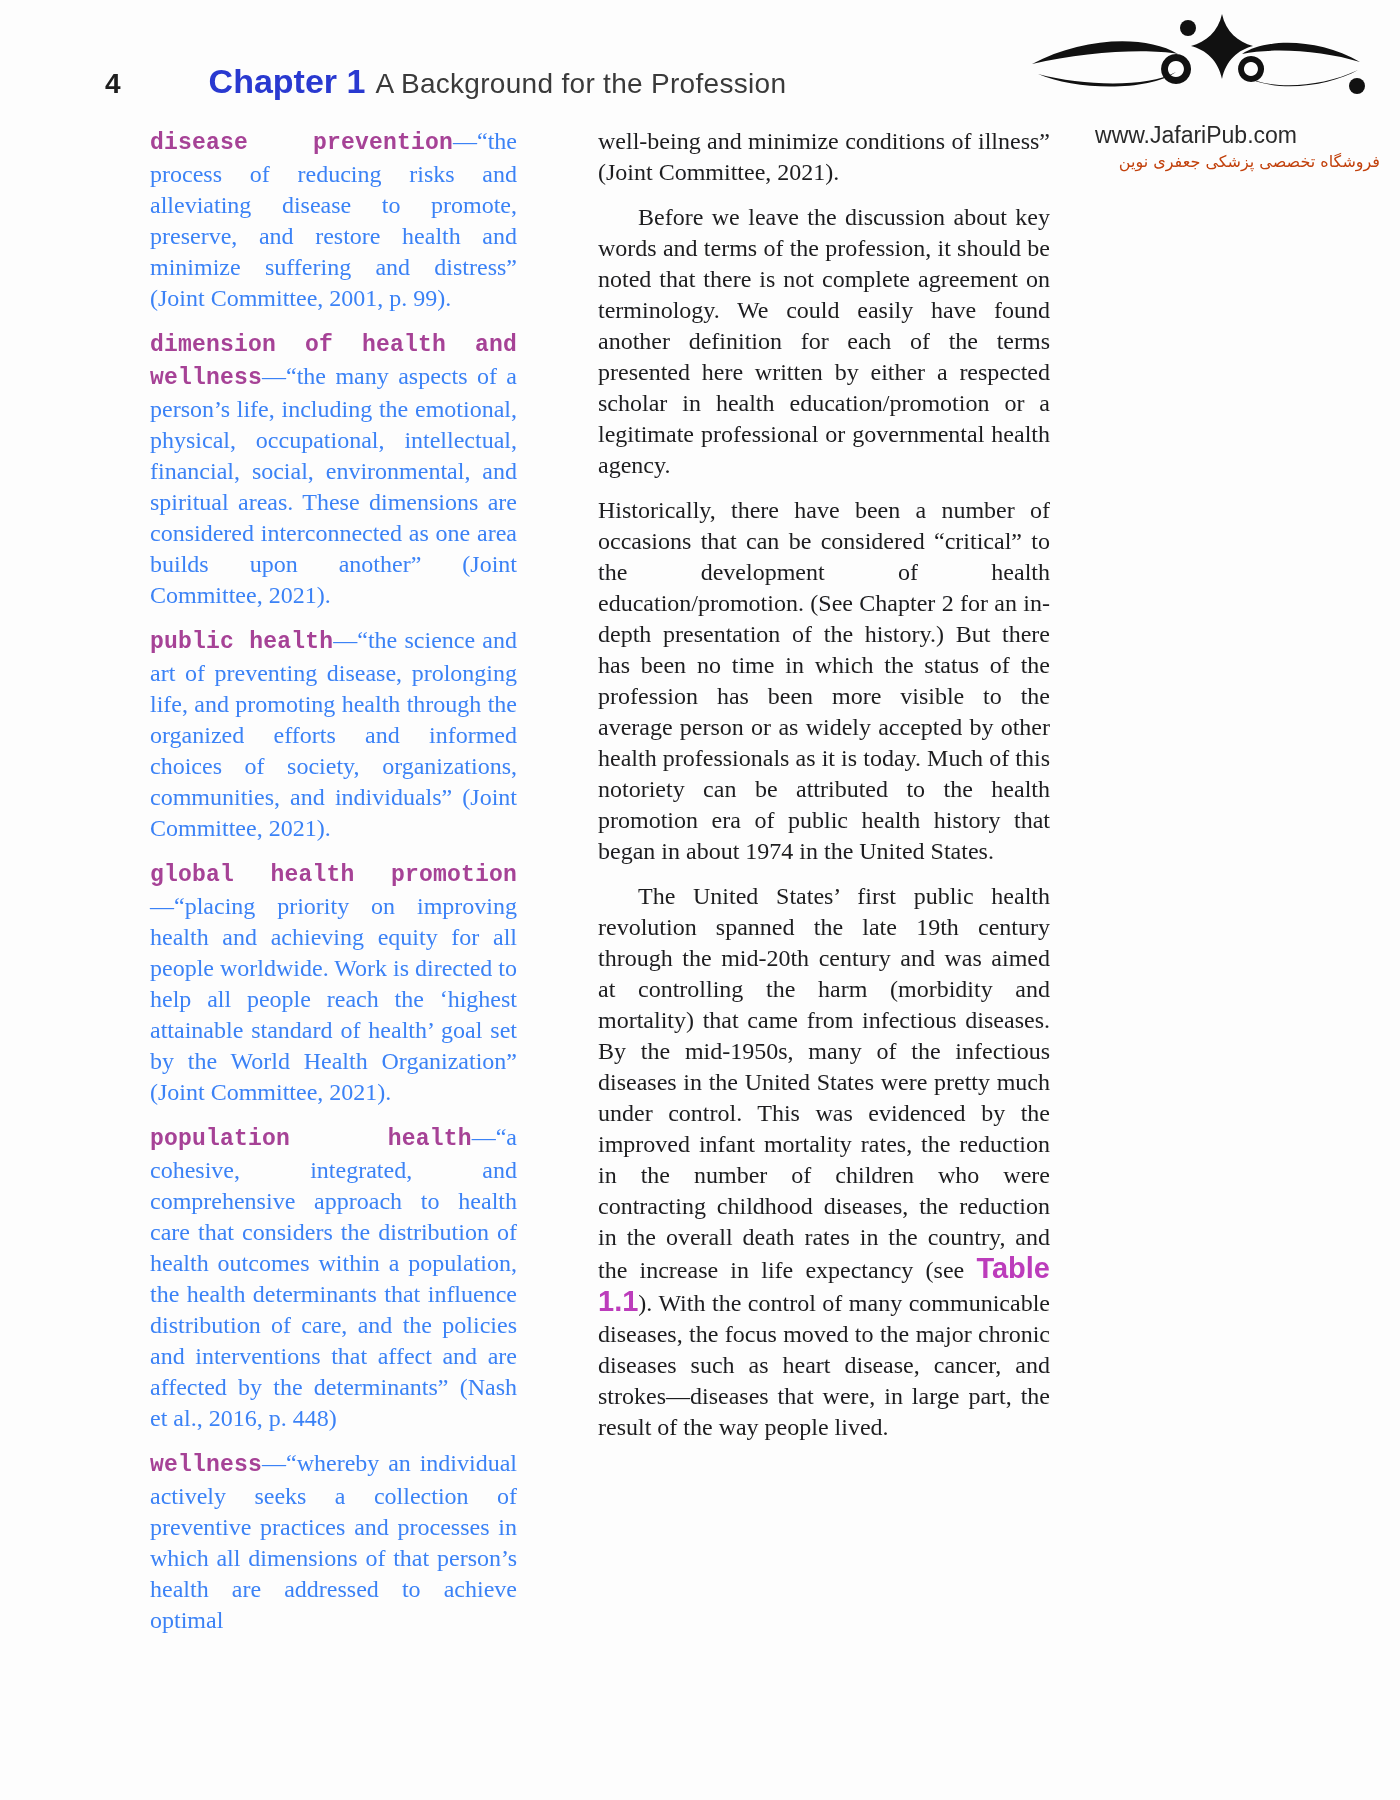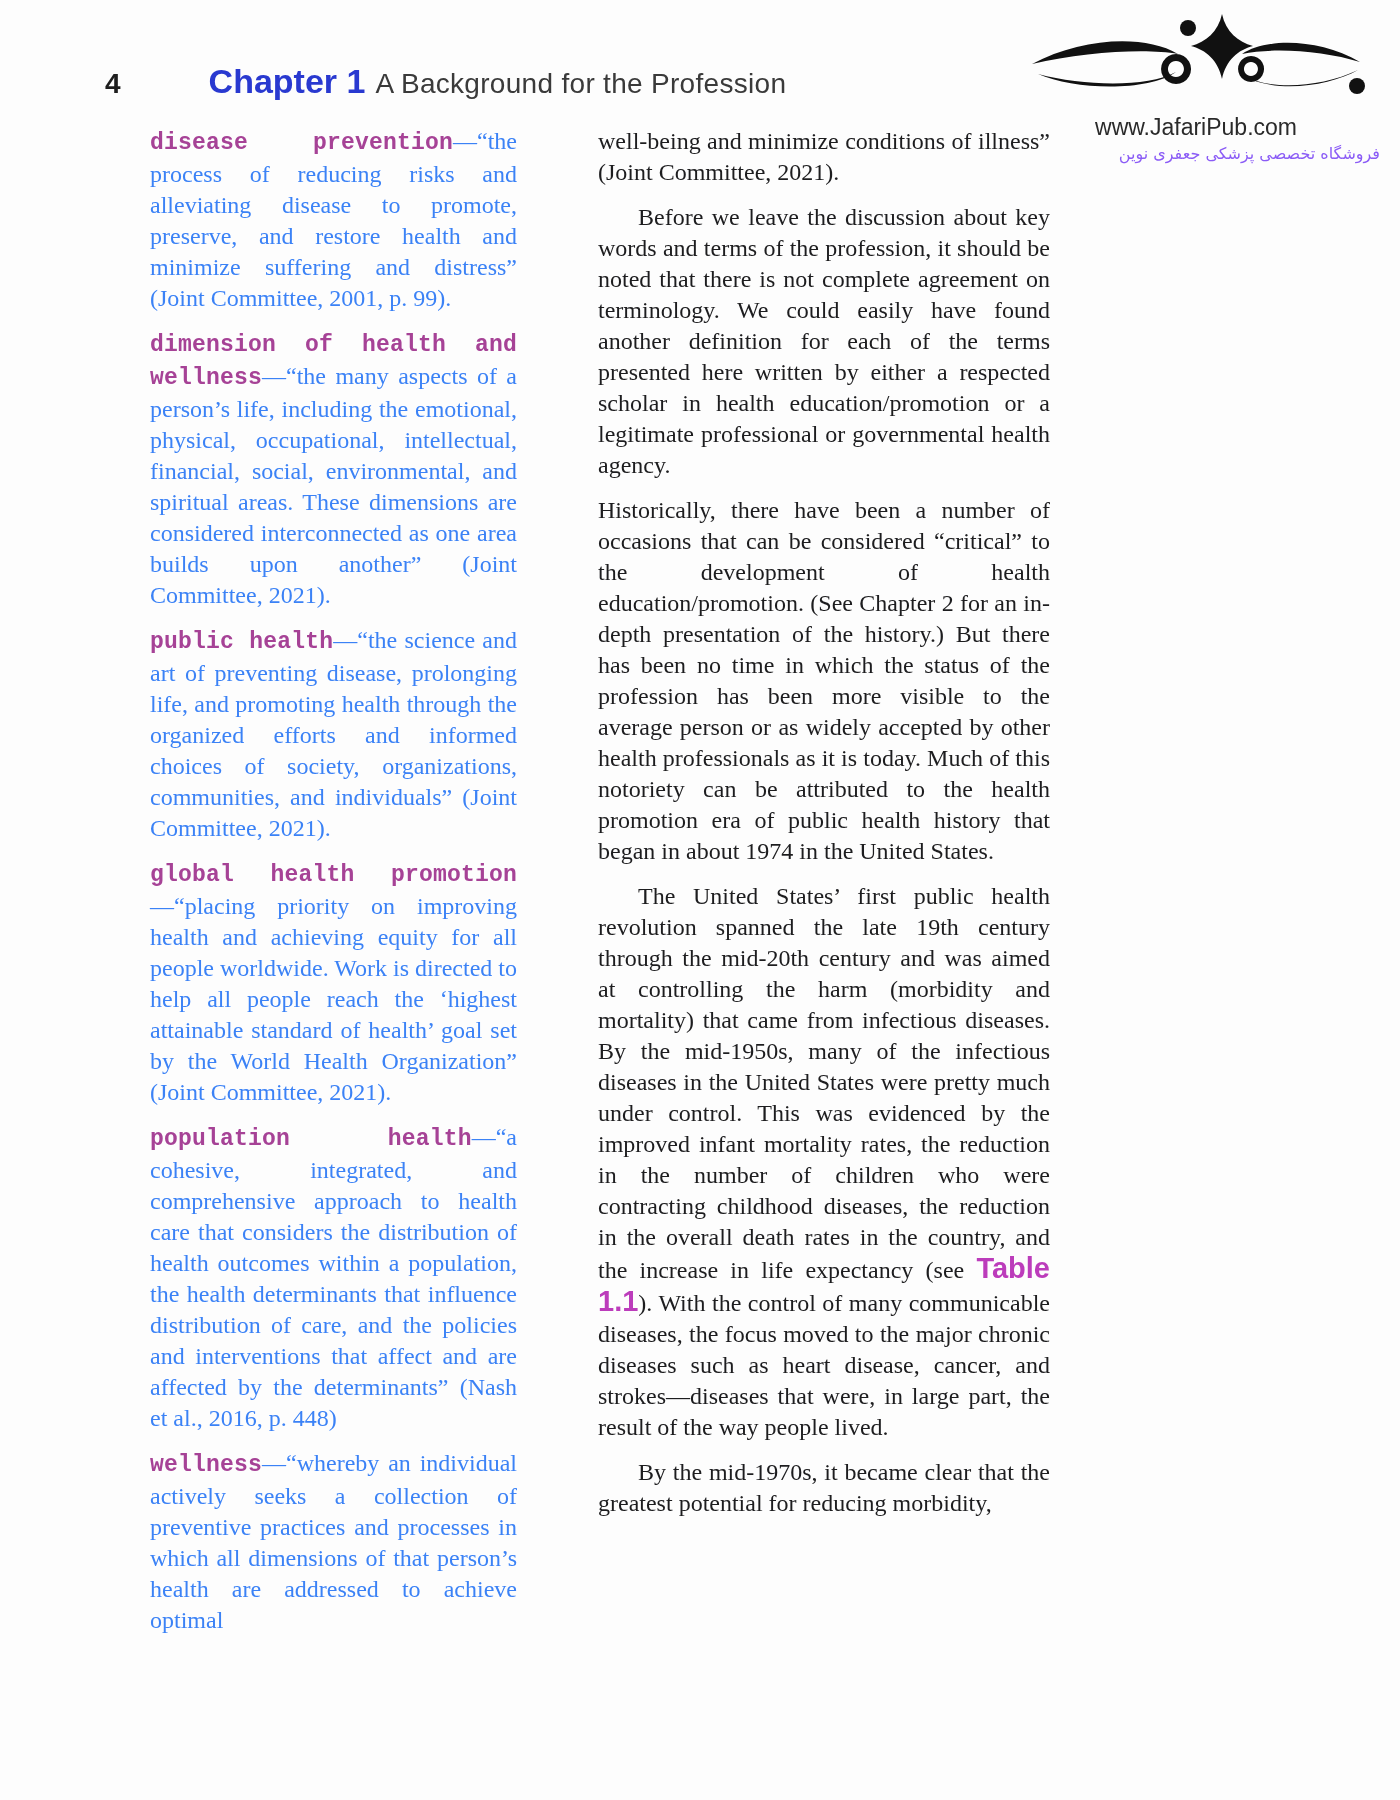--- a/index.html
+++ b/index.html
@@ -13,22 +13,22 @@
   }
   
   .runhead{position:absolute;top:62px;left:105px;width:800px;
     font-family:"Liberation Sans", sans-serif;white-space:nowrap;}
   .pagenum{font-weight:700;font-size:28px;color:#1e1e1e;}
   .chaplabel{font-weight:700;font-size:34px;color:#2939d0;margin-left:88px;}
   .chaptitle{font-weight:400;font-size:28px;color:#3a3a3a;margin-left:10px;letter-spacing:.3px;}
   
   .brand{position:absolute;top:12px;right:14px;width:380px;text-align:center;}
   .brand svg{display:block;margin:0 auto;}
-  .site{font-family:"Liberation Sans", sans-serif;font-size:23px;color:#2a2a2a;margin-top:10px;}
-  .fa{font-family:"DejaVu Sans", sans-serif;font-size:16px;color:#8b5cf6;margin-top:3px;text-align:right;padding-right:6px;}
+  .site{font-family:"Liberation Sans", sans-serif;font-size:23px;color:#2a2a2a;margin-top:18px;}
+  .fa{font-family:"DejaVu Sans", sans-serif;font-size:16px;color:#c2410c;margin-top:3px;text-align:right;padding-right:6px;}
   
   .col{position:absolute;top:126px;font-size:24px;line-height:31px;text-align:justify;}
   .col-left{left:150px;width:367px;}
   .col-right{left:598px;width:452px;}
   .col p{margin:0 0 14px 0;}
   .entry{margin:0 0 16px 0;}
   .term{
     font-family:Liberation Mono, monospace;
     font-weight:700;color:#a64296;font-size:23px;letter-spacing:.2px;
   }
@@ -87,16 +87,15 @@
     <p class="entry"><b class="term">global health promotion</b><span class="def">—“placing priority on improving health and achieving equity for all people worldwide. Work is directed to help all people reach the ‘highest attainable standard of health’ goal set by the World Health Organization” (Joint Committee, 2021).</span></p>
     <p class="entry"><b class="term">population health</b><span class="def">—“a cohesive, integrated, and comprehensive approach to health care that considers the distribution of health outcomes within a population, the health determinants that influence distribution of care, and the policies and interventions that affect and are affected by the determinants” (Nash et al., 2016, p. 448)</span></p>
     <p class="entry"><b class="term">wellness</b><span class="def">—“whereby an individual actively seeks a collection of preventive practices and processes in which all dimensions of that person’s health are addressed to achieve optimal</span></p>
   </section>
 
   <section class="col col-right">
     <p class="cont">well-being and minimize conditions of illness” (Joint Committee, 2021).</p>
     <p class="indent">Before we leave the discussion about key words and terms of the profession, it should be noted that there is not complete agreement on terminology. We could easily have found another definition for each of the terms presented here written by either a respected scholar in health education/promotion or a legitimate professional or governmental health agency.</p>
     <p>Historically, there have been a number of occasions that can be considered “critical” to the development of health education/promotion. (See Chapter 2 for an in-depth presentation of the history.) But there has been no time in which the status of the profession has been more visible to the average person or as widely accepted by other health professionals as it is today. Much of this notoriety can be attributed to the health promotion era of public health history that began in about 1974 in the United States.</p>
     <p class="indent"><span>The United States’ first public health revolution spanned the late 19th century through the mid-20th century and was aimed at controlling the harm (morbidity and mortality) that came from infectious diseases. By the mid-1950s, many of the infectious diseases in the United States were pretty much under control. This was evidenced by the improved infant mortality rates, the reduction in the number of children who were contracting childhood diseases, the reduction in the overall death rates in the country, and the increase in life expectancy (see </span><b class="tableref">Table 1.1</b><span>). With the control of many communicable diseases, the focus moved to the major chronic diseases such as heart disease, cancer, and strokes—diseases that were, in large part, the result of the way people lived.</span></p>
-    <p class="indent">By the mid-1970s, it became clear that the greatest potential for reducing morbidity,</p>
   </section>
 
 </div>
 
 </body></html>

